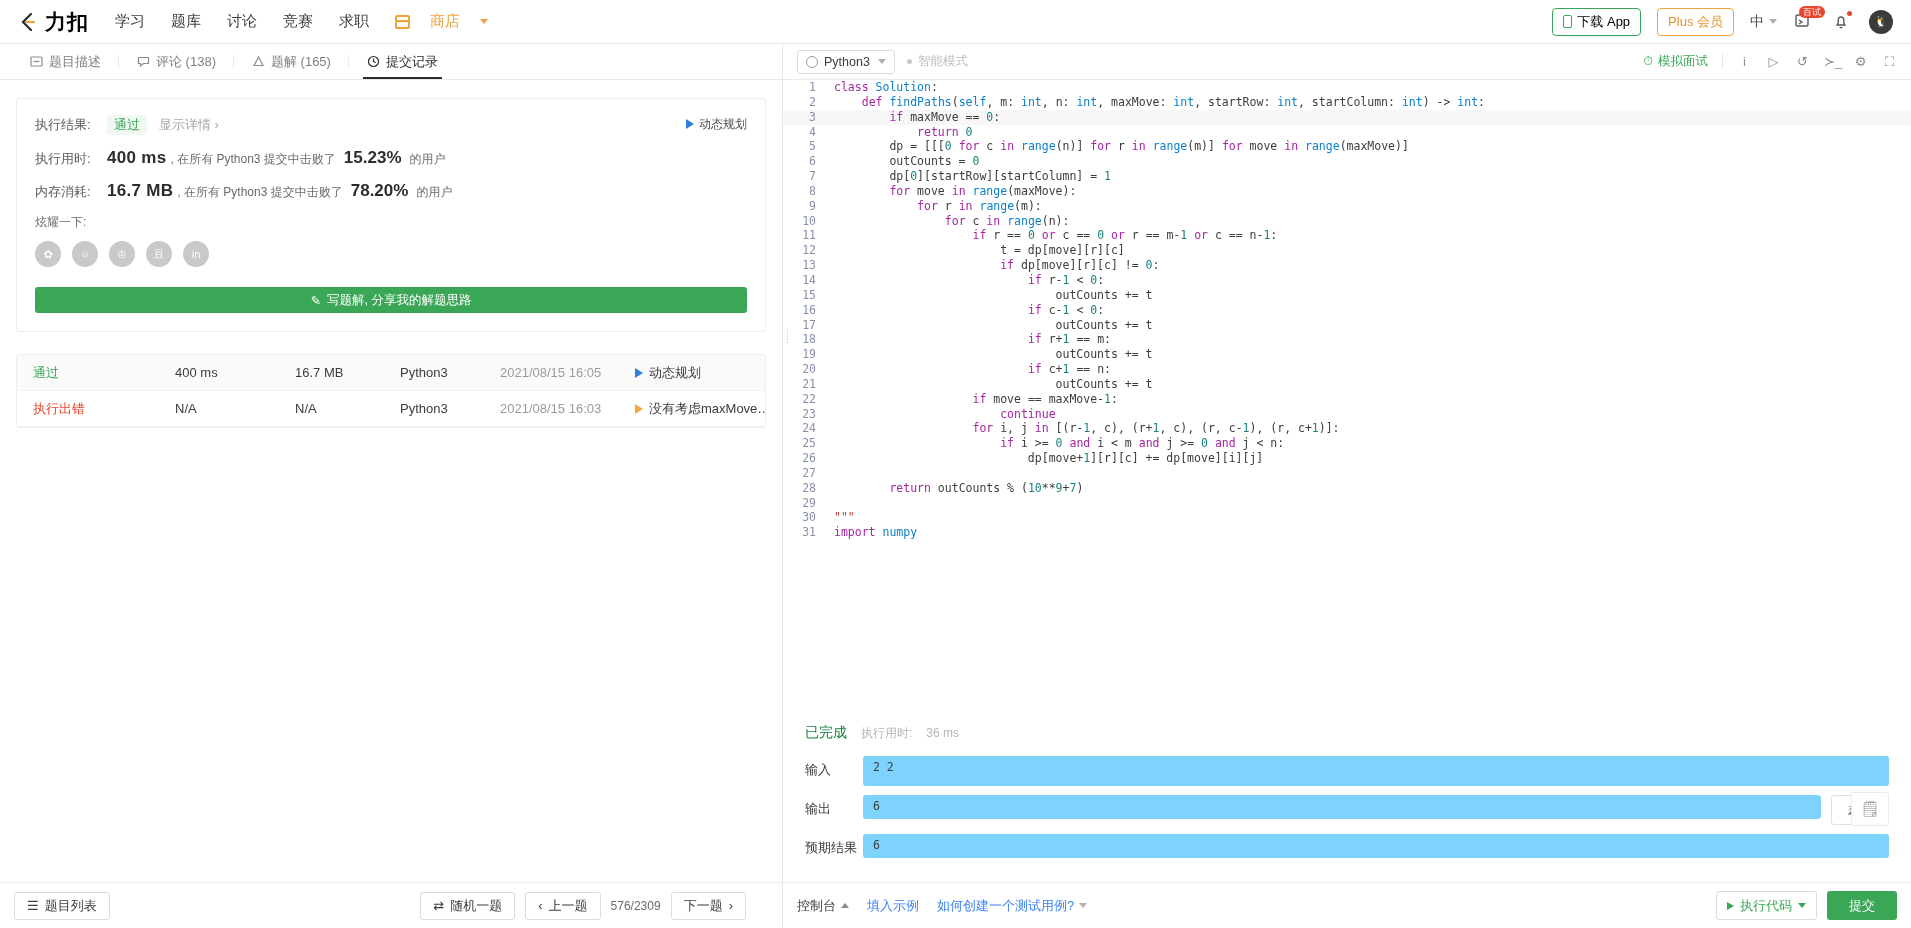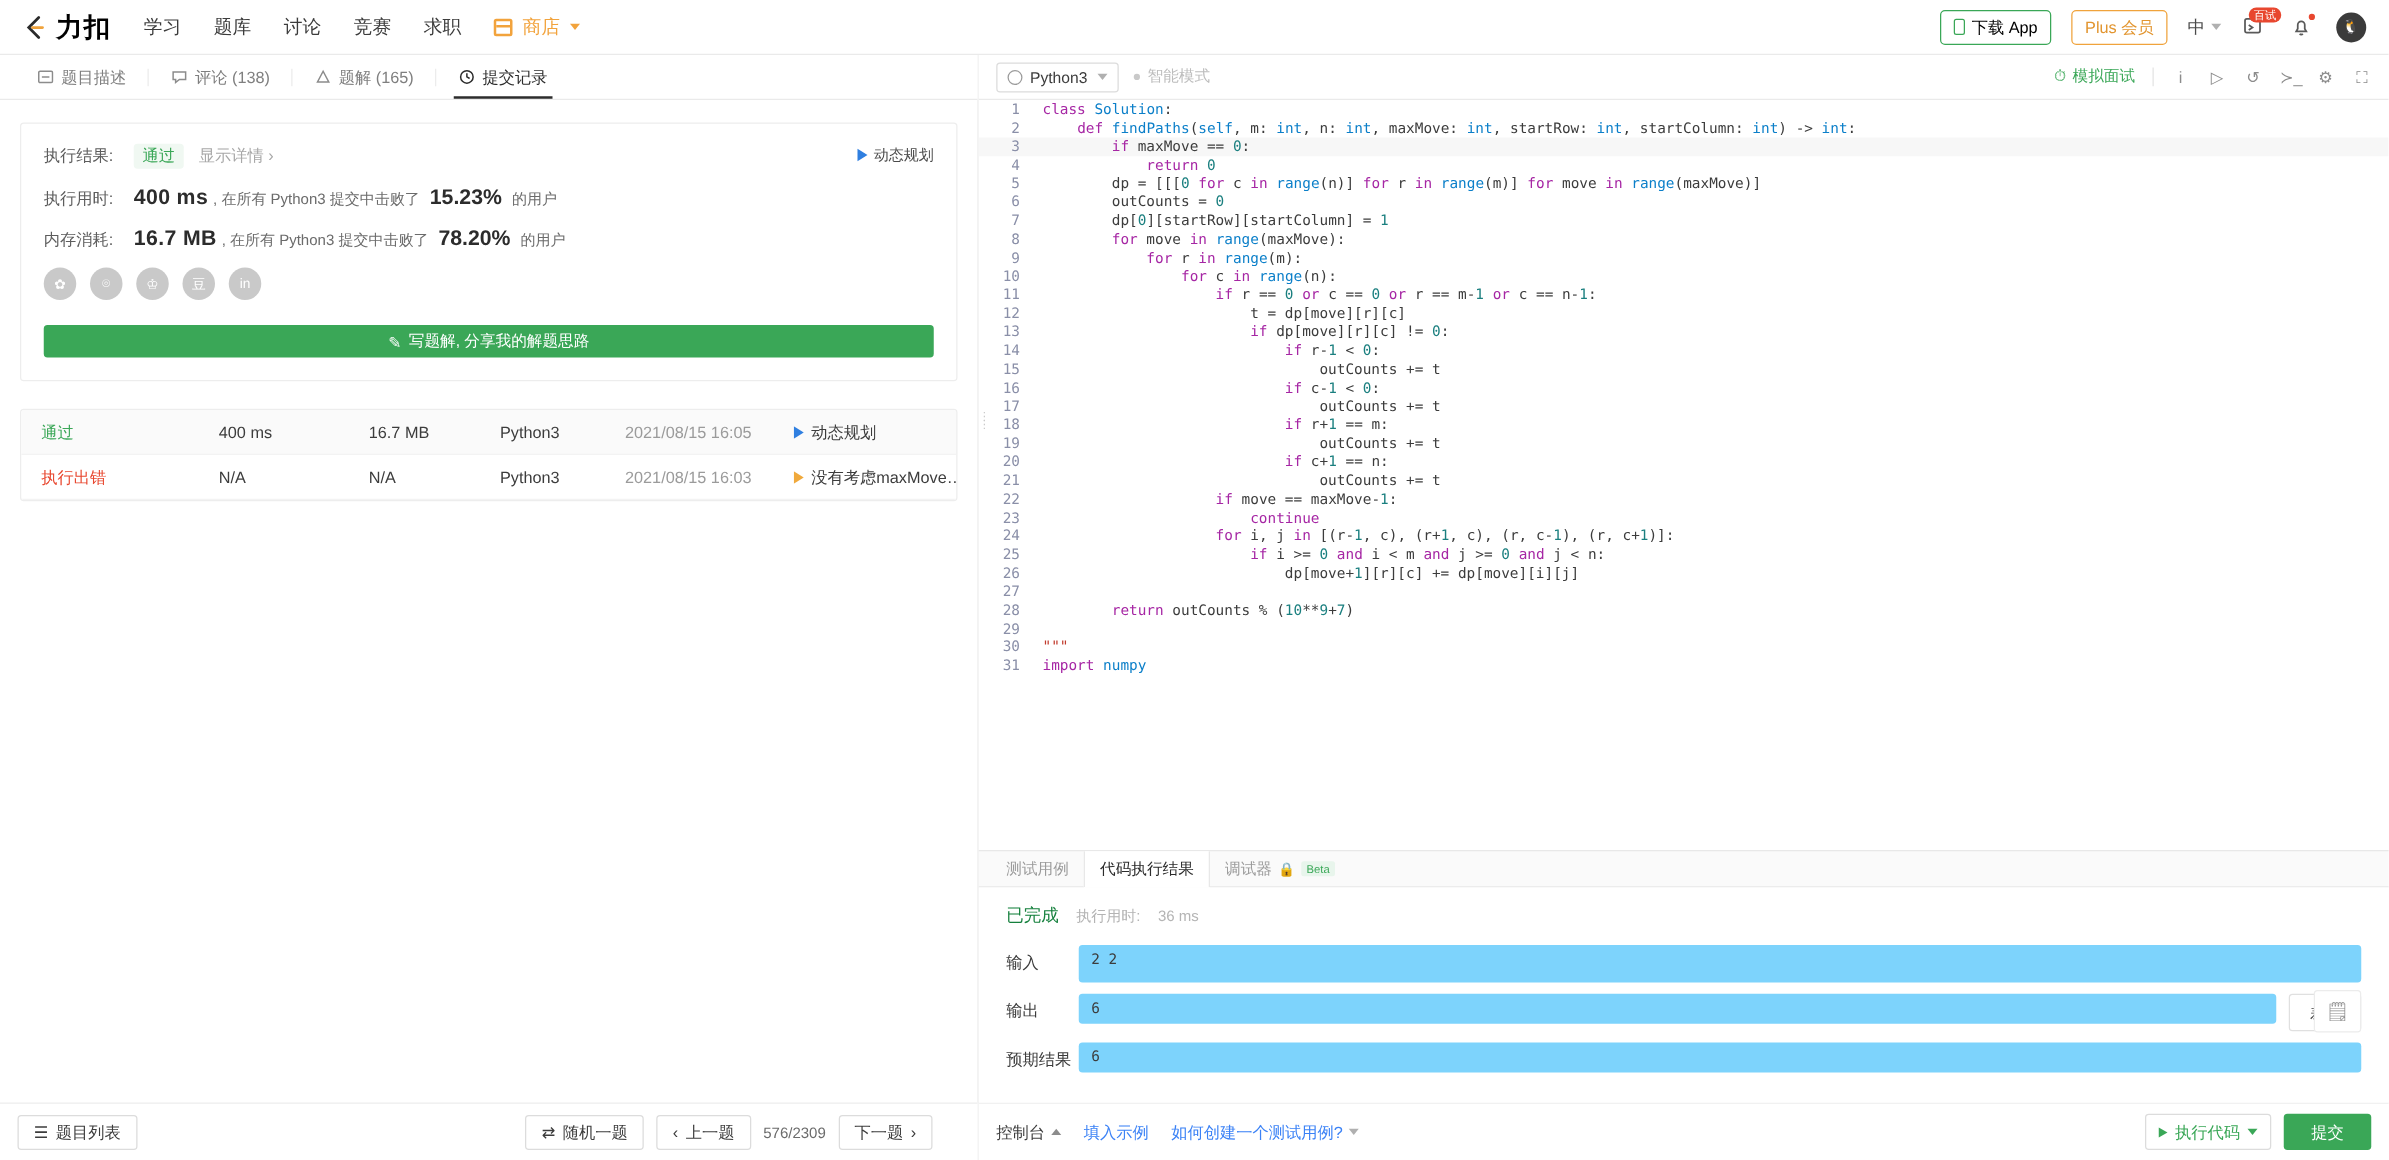--- a/index.html
+++ b/index.html
@@ -16,21 +16,21 @@
     height: 44px; flex: 0 0 44px;
     display: flex; align-items: center;
     border-bottom: 1px solid #eaeaea; background: #fff;
     padding: 0 18px;
   }
   .logo { display: flex; align-items: center; gap: 5px; margin-right: 26px; }
   .logo-mark { width: 22px; height: 22px; position: relative; }
   .logo-text { font-size: 21px; font-weight: 700; color: #000000; letter-spacing: 1px; }
   .nav-items { display: flex; align-items: center; gap: 26px; }
   .nav-item { font-size: 15px; color: #3c3c3c; cursor: pointer; white-space: nowrap; }
-  .nav-item.shop { color: #f2a33c; display: flex; align-items: center; gap: 8px; }
+  .nav-item.shop { color: #f2a33c; display: flex; align-items: center; gap: 20px; }
   .shop-icon {
     width: 15px; height: 14px; border: 2px solid #f2a33c; border-radius: 2px;
     position: relative; display: inline-block;
   }
   .shop-icon::after {
     content:""; position: absolute; left: 0; right: 0; top: 3px; height: 2px; background: #f2a33c;
   }
   .caret-d {
     width: 0; height: 0; border-left: 4px solid transparent; border-right: 4px solid transparent;
     border-top: 5px solid #b0b0b0; display: inline-block;
@@ -354,20 +354,21 @@
           </div>
 
           <div class="row-line">
             <span class="lbl">内存消耗:</span>
             <span class="big-num">16.7 MB</span>
             <span class="mid">, 在所有 Python3 提交中击败了</span>
             <span class="pct">78.20%</span>
             <span class="mid">的用户</span>
           </div>
 
+          <div class="share-label">炫耀一下:</div>
           <div class="share-row">
             <span class="share-ico">✿</span>
             <span class="share-ico">⌾</span>
             <span class="share-ico">♔</span>
             <span class="share-ico">豆</span>
             <span class="share-ico">in</span>
           </div>
 
           <div class="write-banner">
             <span>✎</span>
@@ -450,33 +451,20 @@
           <span class="eicon">≻_</span>
           <span class="eicon">⚙</span>
           <span class="eicon">⛶</span>
         </div>
       </div>
 
       <div class="code-wrap">
         <div class="code" id="code-root"><div class="cline"><span class="lno">1</span><span class="ctext"><span class="kw">class</span> <span class="k">Solution</span>:</span></div><div class="cline"><span class="lno">2</span><span class="ctext">    <span class="kw">def</span> <span class="k">findPaths</span>(<span class="ty">self</span>, m: <span class="ty">int</span>, n: <span class="ty">int</span>, maxMove: <span class="ty">int</span>, startRow: <span class="ty">int</span>, startColumn: <span class="ty">int</span>) -&gt; <span class="ty">int</span>:</span></div><div class="cline hl"><span class="lno">3</span><span class="ctext">        <span class="kw">if</span> maxMove == <span class="nm">0</span>:</span></div><div class="cline"><span class="lno">4</span><span class="ctext">            <span class="kw">return</span> <span class="nm">0</span></span></div><div class="cline"><span class="lno">5</span><span class="ctext">        dp = [[[<span class="nm">0</span> <span class="kw">for</span> c <span class="kw">in</span> <span class="k">range</span>(n)] <span class="kw">for</span> r <span class="kw">in</span> <span class="k">range</span>(m)] <span class="kw">for</span> move <span class="kw">in</span> <span class="k">range</span>(maxMove)]</span></div><div class="cline"><span class="lno">6</span><span class="ctext">        outCounts = <span class="nm">0</span></span></div><div class="cline"><span class="lno">7</span><span class="ctext">        dp[<span class="nm">0</span>][startRow][startColumn] = <span class="nm">1</span></span></div><div class="cline"><span class="lno">8</span><span class="ctext">        <span class="kw">for</span> move <span class="kw">in</span> <span class="k">range</span>(maxMove):</span></div><div class="cline"><span class="lno">9</span><span class="ctext">            <span class="kw">for</span> r <span class="kw">in</span> <span class="k">range</span>(m):</span></div><div class="cline"><span class="lno">10</span><span class="ctext">                <span class="kw">for</span> c <span class="kw">in</span> <span class="k">range</span>(n):</span></div><div class="cline"><span class="lno">11</span><span class="ctext">                    <span class="kw">if</span> r == <span class="nm">0</span> <span class="kw">or</span> c == <span class="nm">0</span> <span class="kw">or</span> r == m-<span class="nm">1</span> <span class="kw">or</span> c == n-<span class="nm">1</span>:</span></div><div class="cline"><span class="lno">12</span><span class="ctext">                        t = dp[move][r][c]</span></div><div class="cline"><span class="lno">13</span><span class="ctext">                        <span class="kw">if</span> dp[move][r][c] != <span class="nm">0</span>:</span></div><div class="cline"><span class="lno">14</span><span class="ctext">                            <span class="kw">if</span> r-<span class="nm">1</span> &lt; <span class="nm">0</span>:</span></div><div class="cline"><span class="lno">15</span><span class="ctext">                                outCounts += t</span></div><div class="cline"><span class="lno">16</span><span class="ctext">                            <span class="kw">if</span> c-<span class="nm">1</span> &lt; <span class="nm">0</span>:</span></div><div class="cline"><span class="lno">17</span><span class="ctext">                                outCounts += t</span></div><div class="cline"><span class="lno">18</span><span class="ctext">                            <span class="kw">if</span> r+<span class="nm">1</span> == m:</span></div><div class="cline"><span class="lno">19</span><span class="ctext">                                outCounts += t</span></div><div class="cline"><span class="lno">20</span><span class="ctext">                            <span class="kw">if</span> c+<span class="nm">1</span> == n:</span></div><div class="cline"><span class="lno">21</span><span class="ctext">                                outCounts += t</span></div><div class="cline"><span class="lno">22</span><span class="ctext">                    <span class="kw">if</span> move == maxMove-<span class="nm">1</span>:</span></div><div class="cline"><span class="lno">23</span><span class="ctext">                        <span class="kw">continue</span></span></div><div class="cline"><span class="lno">24</span><span class="ctext">                    <span class="kw">for</span> i, j <span class="kw">in</span> [(r-<span class="nm">1</span>, c), (r+<span class="nm">1</span>, c), (r, c-<span class="nm">1</span>), (r, c+<span class="nm">1</span>)]:</span></div><div class="cline"><span class="lno">25</span><span class="ctext">                        <span class="kw">if</span> i &gt;= <span class="nm">0</span> <span class="kw">and</span> i &lt; m <span class="kw">and</span> j &gt;= <span class="nm">0</span> <span class="kw">and</span> j &lt; n:</span></div><div class="cline"><span class="lno">26</span><span class="ctext">                            dp[move+<span class="nm">1</span>][r][c] += dp[move][i][j]</span></div><div class="cline"><span class="lno">27</span><span class="ctext">&nbsp;</span></div><div class="cline"><span class="lno">28</span><span class="ctext">        <span class="kw">return</span> outCounts % (<span class="nm">10</span>**<span class="nm">9</span>+<span class="nm">7</span>)</span></div><div class="cline"><span class="lno">29</span><span class="ctext">&nbsp;</span></div><div class="cline"><span class="lno">30</span><span class="ctext"><span class="st">"""</span></span></div><div class="cline"><span class="lno">31</span><span class="ctext"><span class="kw">import</span> <span class="k">numpy</span></span></div></div>
       </div>
 
-      <div class="ctabs">
-        <div class="ctab">
-          <span>测试用例</span>
-        </div>
-        <div class="ctab active">
-          <span>代码执行结果</span>
-        </div>
-        <div class="ctab">
-          <span>调试器</span>
-          <span class="lock">🔒</span>
-          <span class="beta">Beta</span>
-        </div>
-      </div>
 
       <div class="console">
         <div class="done-row">
           <span class="done">已完成</span>
           <span class="runtime">执行用时:</span>
           <span class="runtime">36 ms</span>
         </div>
 
         <div class="io-row">
           <span class="io-lbl">输入</span>

